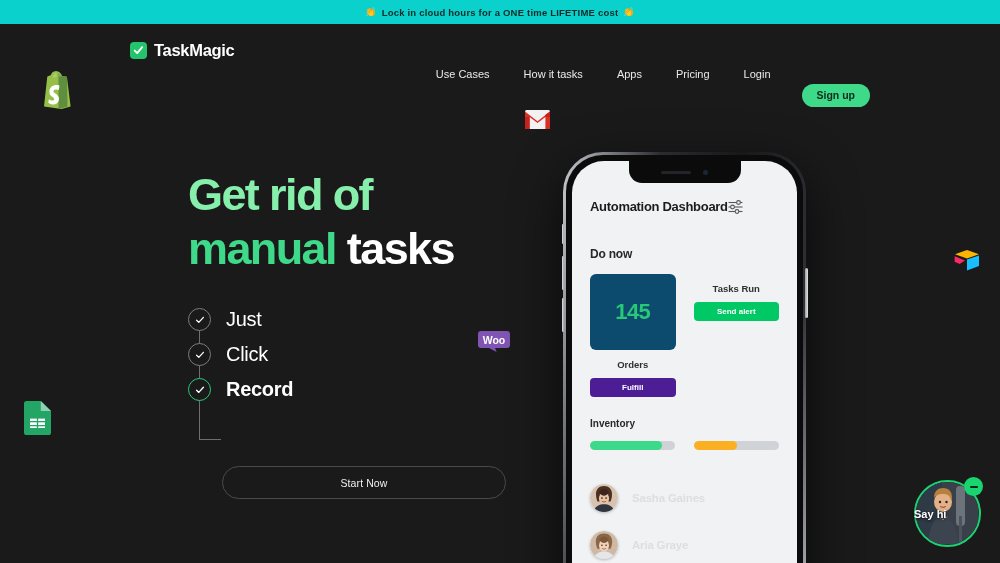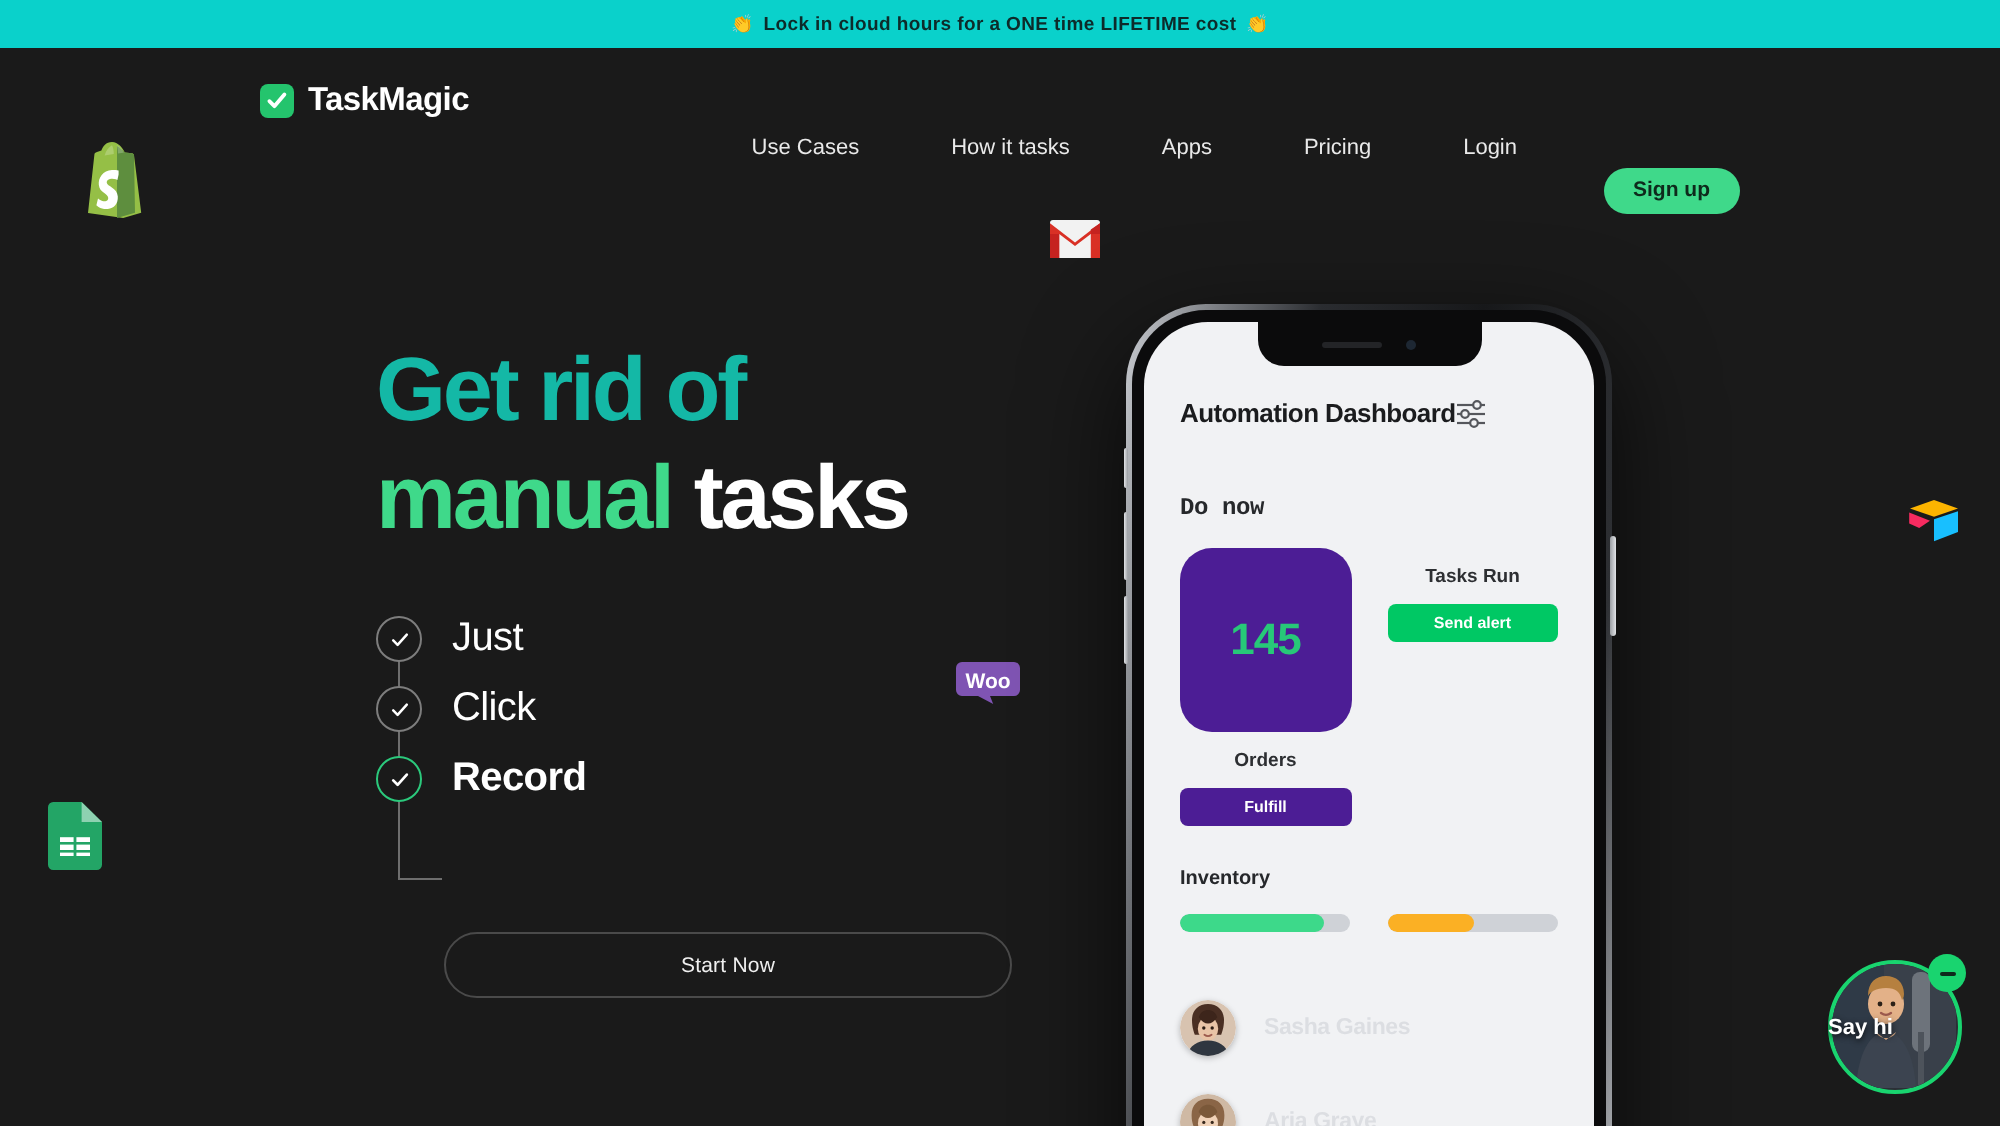--- a/index.html
+++ b/index.html
@@ -36,39 +36,39 @@
   #logo .mark{
     width:17px; height:17px; border-radius:4px; background:#24c46d;
     display:flex; align-items:center; justify-content:center;
   }
   #logo .mark svg{ display:block; }
   #logo .wordmark{
     font-size:16.5px; font-weight:bold; color:#ffffff; letter-spacing:-.3px;
   }
   #nav-links{
     position:absolute; right:130px; top:40px;
-    display:flex; align-items:center; gap:12px;
+    display:flex; align-items:center; gap:0px;
   }
   #nav-links .nlink{
     font-size:11px; color:#e9e9e9; padding:0 17px; white-space:nowrap;
     cursor:pointer;
   }
   #nav-links .signup{
     margin-left:14px;
     background:#3fd98a; color:#0e2a1c;
     font-size:10.5px; font-weight:bold;
     padding:5px 15px 6px; border-radius:14px; white-space:nowrap;
     cursor:pointer;
     margin-top:44px;
   }
 
   
   #hero{ position:absolute; left:188px; top:168px; width:340px; }
   #headline{ font-size:45px; font-weight:bold; letter-spacing:-1.6px; line-height:1.2; }
-  #headline .l1{ color:#14b8a6; display:block; }
+  #headline .l1{ color:#86efac; display:block; }
   #headline .l2{ display:block; color:#ffffff; }
   #headline .green{ color:#3fd98a; }
 
   #checklist{ position:absolute; left:188px; top:302px; width:260px; }
   .ck-row{ display:flex; align-items:center; height:35px; position:relative; }
   .ck-dot{
     width:23px; height:23px; border-radius:50%;
     border:1.4px solid #7d7d7d;
     display:flex; align-items:center; justify-content:center;
     background:#1a1a1a; z-index:2; flex:0 0 auto;
@@ -133,26 +133,26 @@
   #sb3{ top:146px; height:34px; }
   #sb4{ right:-1.5px; left:auto; top:116px; height:50px;
         background:linear-gradient(270deg,#e2e4e7,#9a9da2); }
 
   
   #ph-content{ position:absolute; left:0; top:0; width:100%; padding:38px 18px 0; }
   #ph-head{ display:flex; align-items:center; justify-content:flex-start; }
   #ph-title{ font-size:13px; font-weight:bold; color:#1b1c1e; letter-spacing:-.3px; }
   #ph-sliders{ width:15px; height:14px; opacity:.85; }
 
-  #ph-donow{ margin-top:33px; font-size:12px; font-weight:bold; color:#26282b; letter-spacing:-.2px;font-family:Liberation Mono, monospace; }
+  #ph-donow{ margin-top:33px; font-size:12px; font-weight:bold; color:#26282b; letter-spacing:-.2px; }
 
   #ph-stats{ margin-top:13px; display:flex; gap:18px; }
   .stat-col{ flex:1; display:flex; flex-direction:column; align-items:center; }
   .stat-card{
-    width:100%; height:92px; border-radius:16px; background:#4c1d95;
+    width:100%; height:76px; border-radius:6px; background:#0c4a6e;
     display:flex; align-items:center; justify-content:center;
   }
   .stat-num{ font-size:22px; font-weight:bold; color:#27c878; letter-spacing:-.5px; }
   .stat-lbl{ margin-top:9px; font-size:9.5px; color:#2d2f32; font-weight:bold; }
   .stat-btn{
     margin-top:8px; width:100%; height:19px; border-radius:4px; background:#00c864;
     display:flex; align-items:center; justify-content:center;
     font-size:8px; font-weight:bold; color:#ffffff; cursor:pointer;
   }
 

